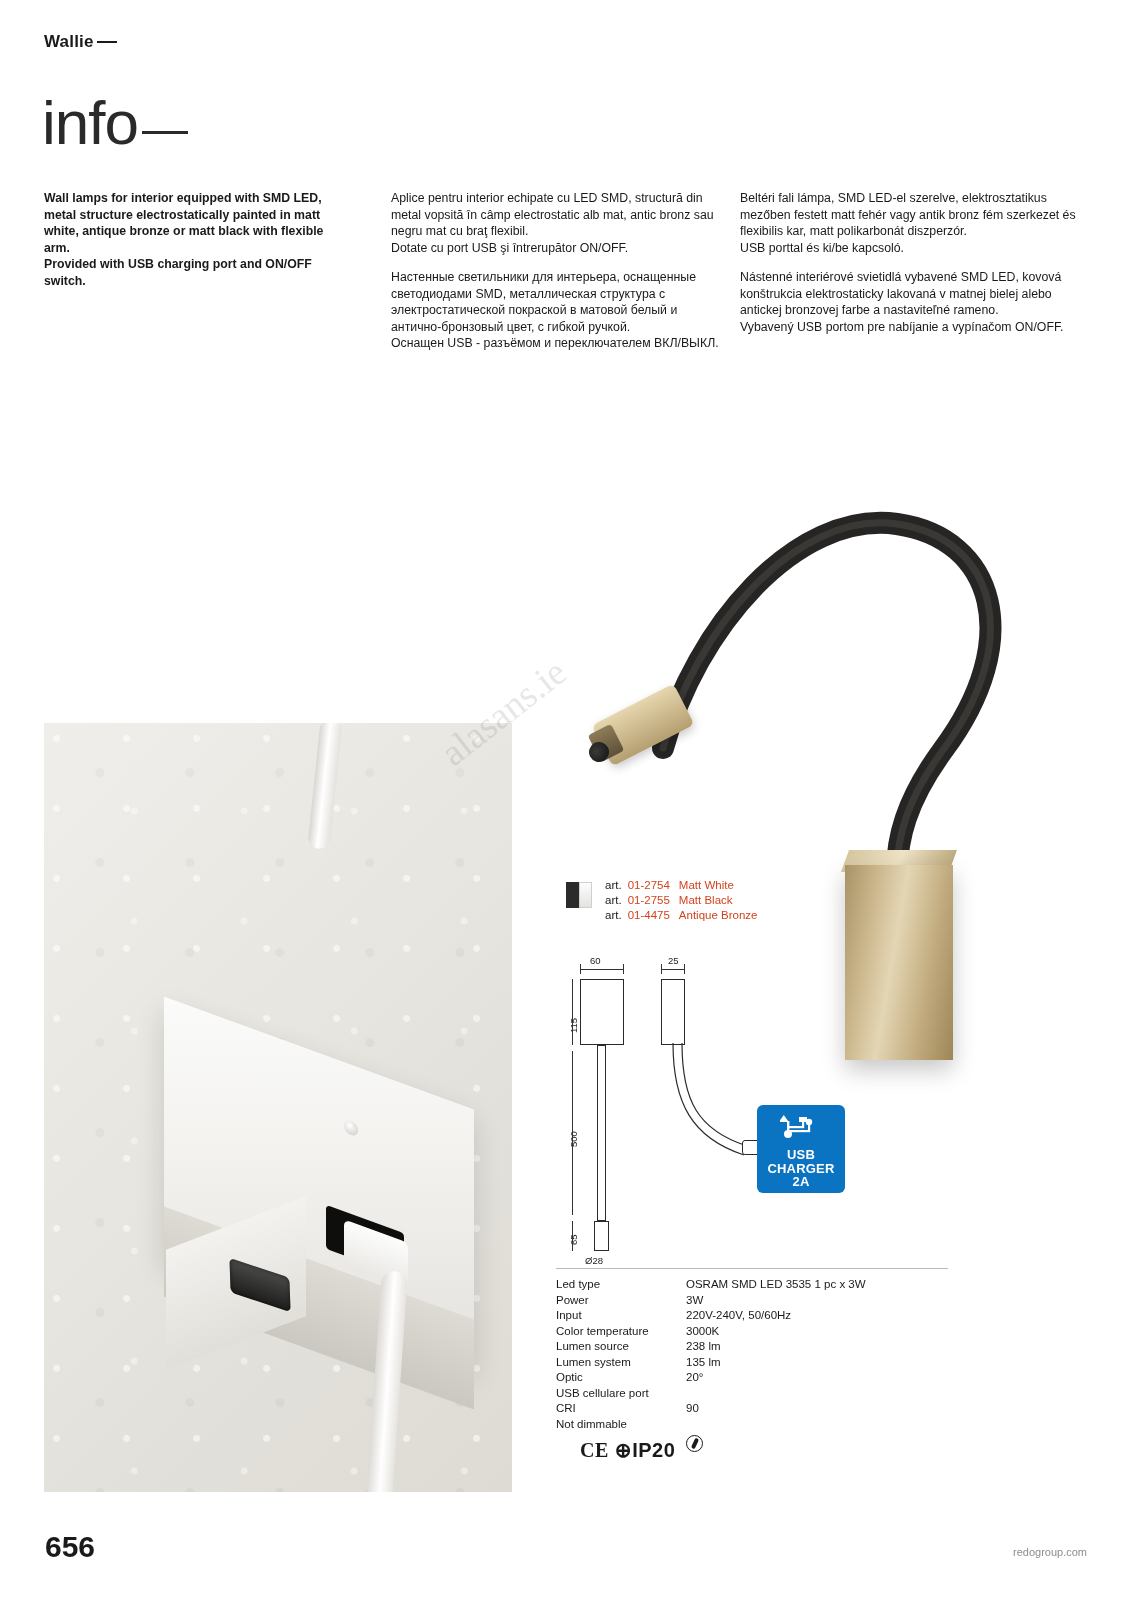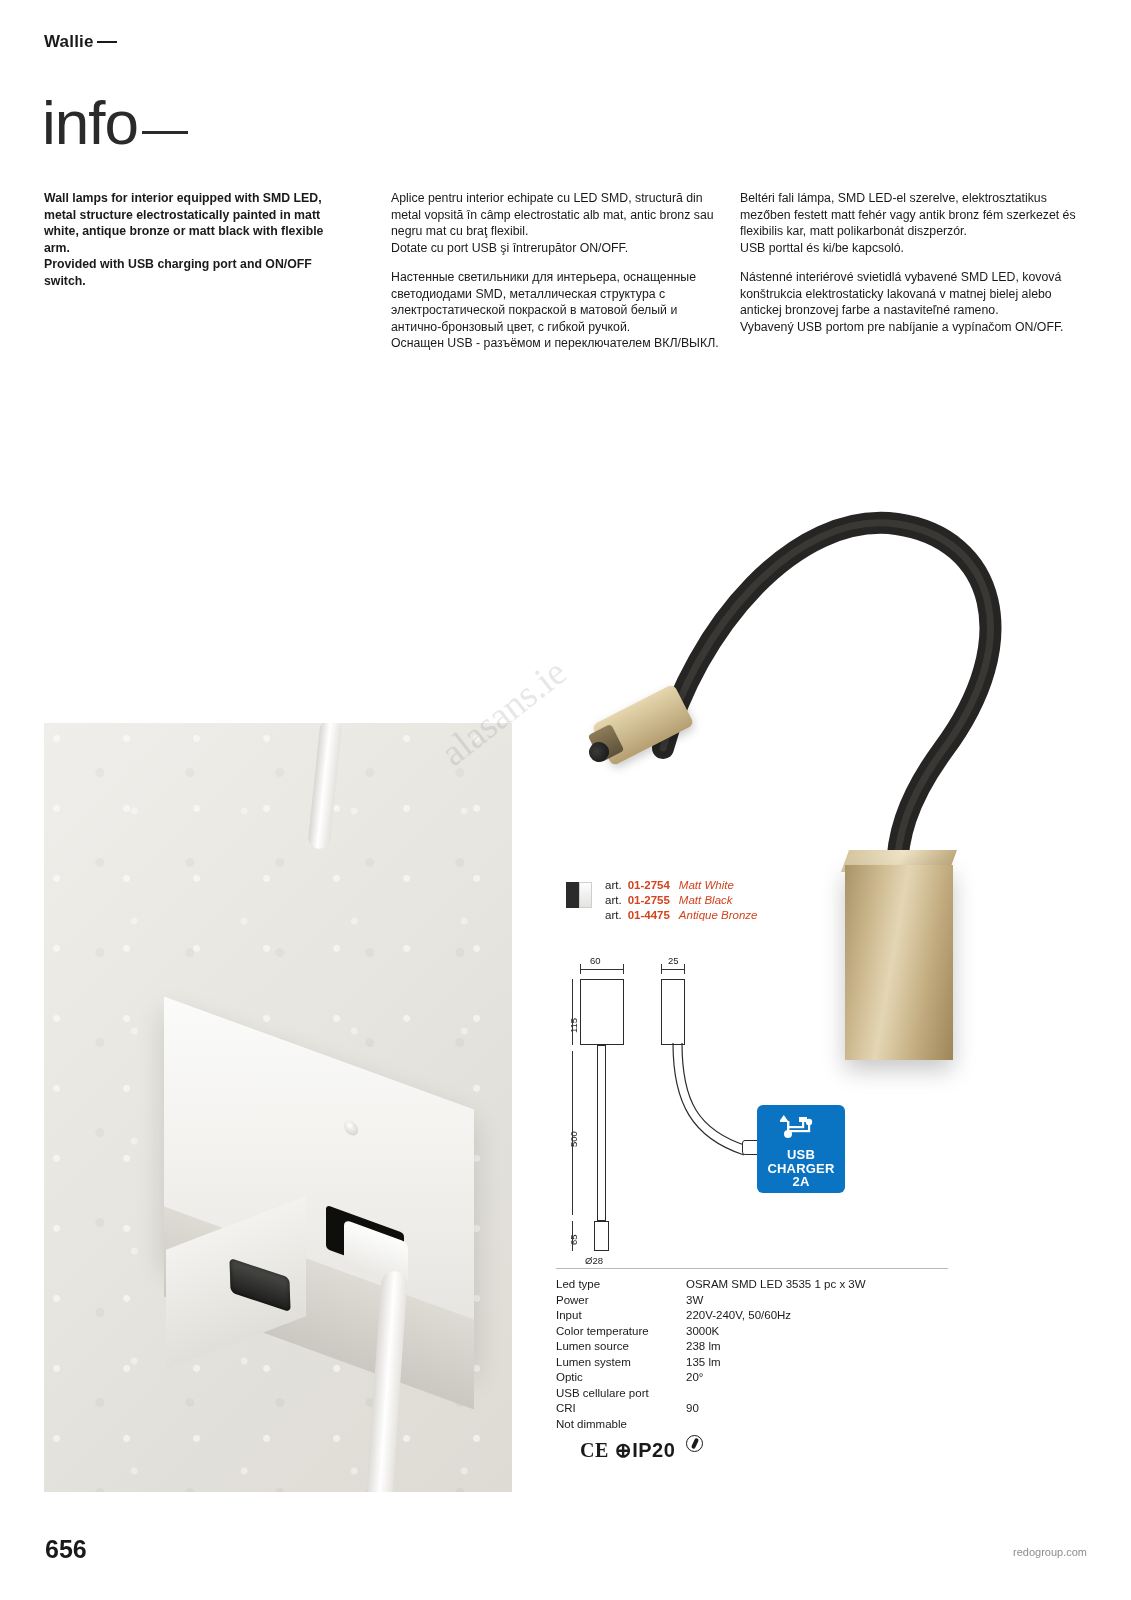--- a/index.html
+++ b/index.html
@@ -162,22 +162,22 @@
 
   
   .codes { position: absolute; left: 566px; top: 879px; font-size: 11.5px; }
   .codes .swatches { position: absolute; left: 0; top: 3px; display: flex; }
   .sw { width: 13px; height: 26px; }
   .sw.black { background: #2b2b2b; }
   .sw.white { background: linear-gradient(180deg,#fdfdfd,#e3e3e1); border: 1px solid #cfcfcd; }
   .codes table { border-collapse: collapse; margin-left: 39px; }
   .codes td { padding: 0 0 3px 0; font-size: 11.5px; white-space: nowrap; }
   .codes td.art { color: #1a1a1a; padding-right: 6px; }
-  .codes td.code { font-weight: bold; color: #d2431e; padding-right: 9px; }
-  .codes td.name { color: #d2431e; font-style: italic; }
+  .codes td.code { font-weight: normal; color: #d2431e; padding-right: 9px; }
+  .codes td.name { color: #d2431e; }
 
   
   .drawing { position: absolute; left: 556px; top: 955px; width: 260px; height: 300px; }
   .drawing .dim-line { position: absolute; background: #333; }
   .drawing .lbl {
     position: absolute; font-size: 9.5px; color: #222;
   }
   .drawing .lbl.vert { transform: rotate(-90deg); transform-origin: left top; }
   .drawing .box {
     position: absolute; border: 1.2px solid #2a2a2a; background: #fff;
@@ -217,21 +217,21 @@
   }
   .nodim:after {
     content: ""; position: absolute; left: 6px; top: 2px;
     width: 4px; height: 11px; background: #1a1a1a;
     transform: rotate(25deg); border-radius: 2px;
   }
 
   
   .page-num {
     position: absolute; left: 45px; bottom: 36px;
-    font-size: 25px; font-weight: bold; margin-top: 17px;
+    font-size: 30px; font-weight: bold; margin-top: 17px;
   }
   .site {
     position: absolute; right: 44px; bottom: 42px;
     font-size: 11px; color: #8d8d8d;
   }
 </style>
 </head>
 <body>
 
 <div class="brand">

